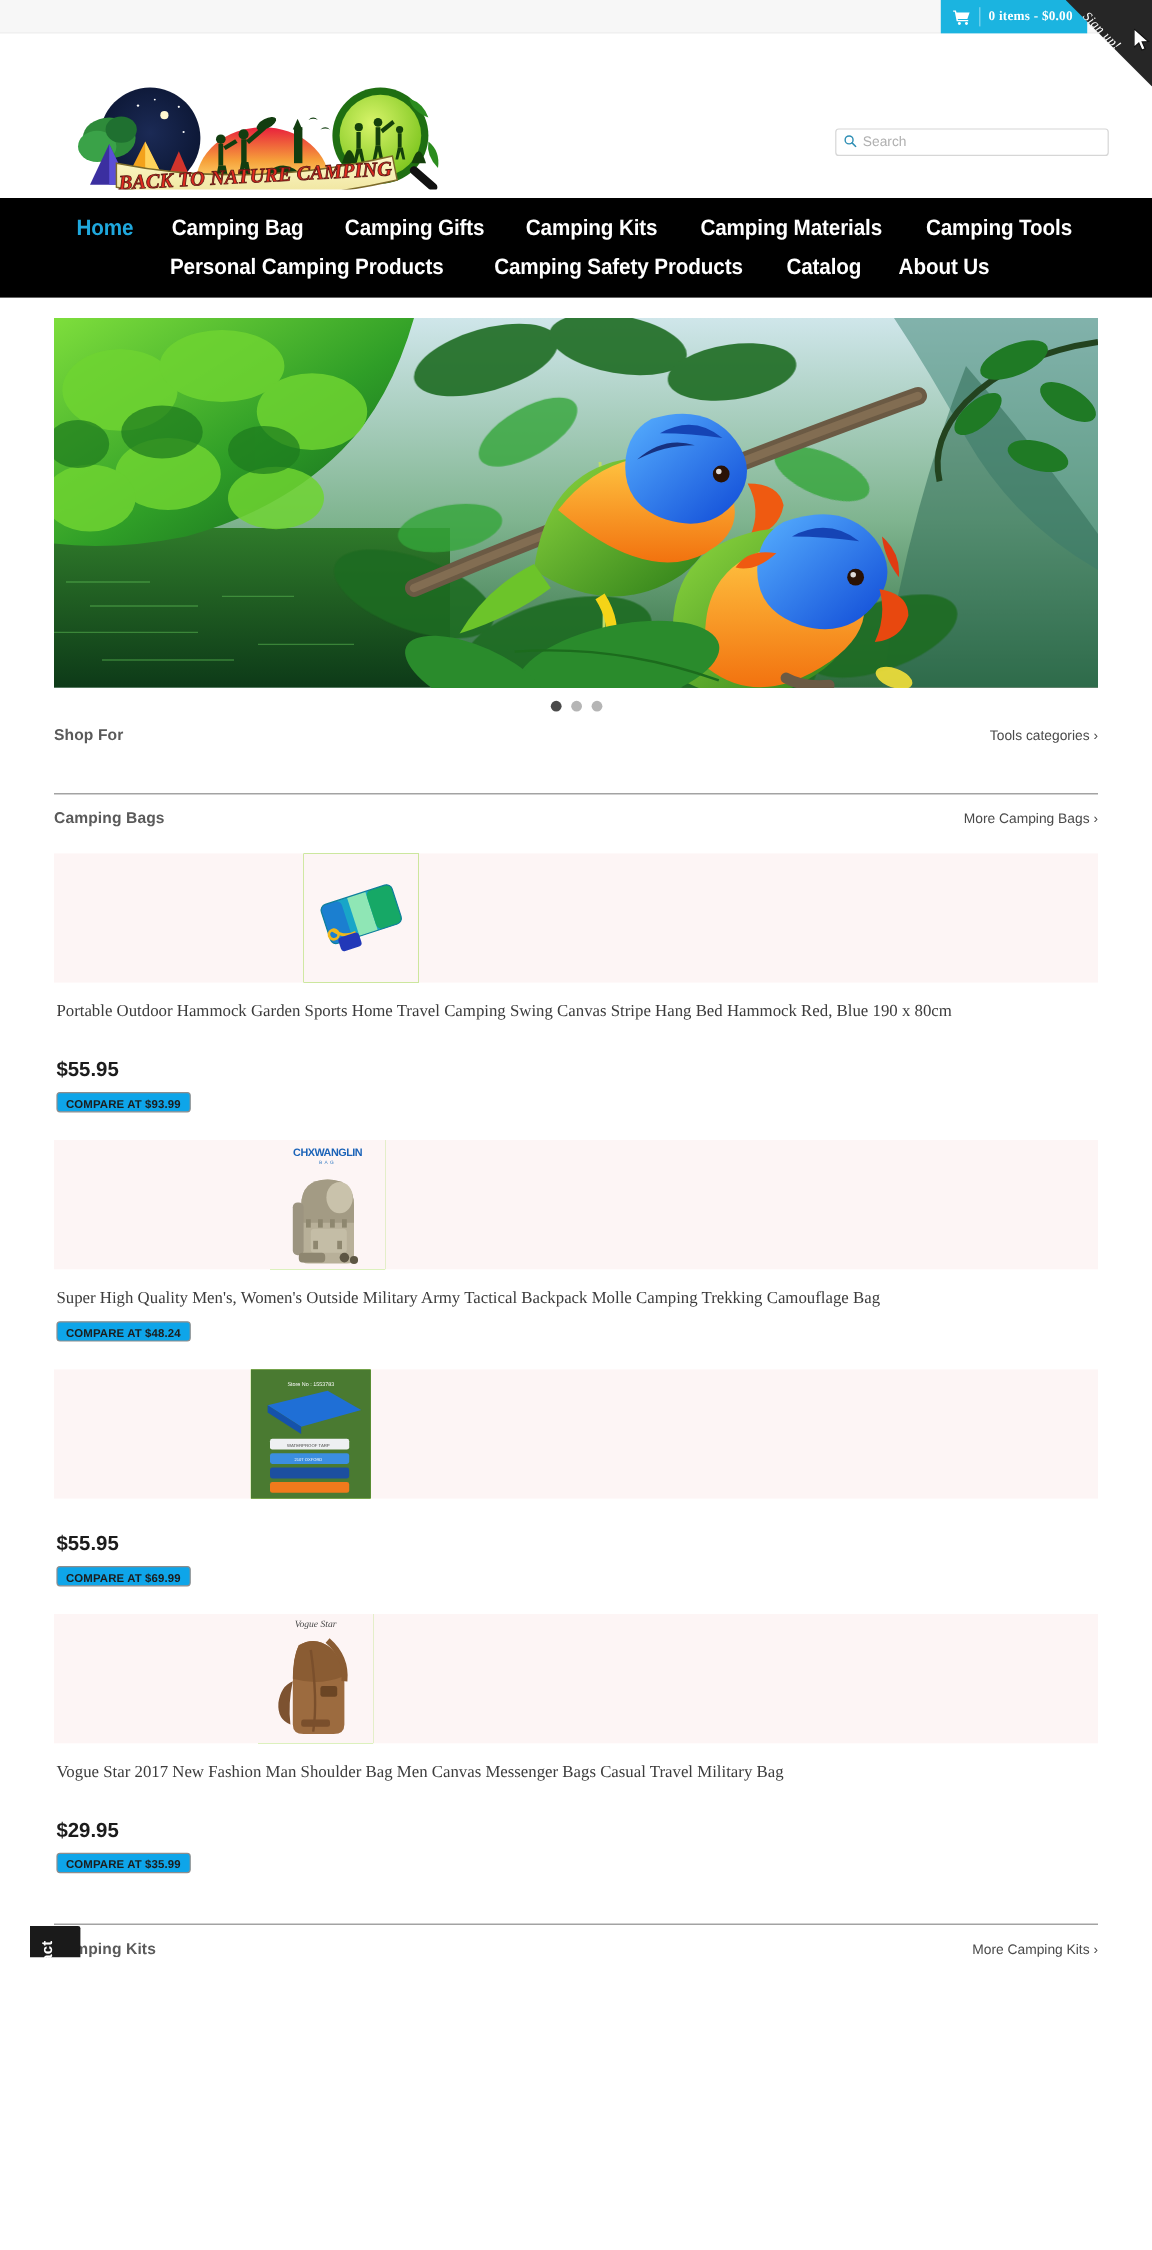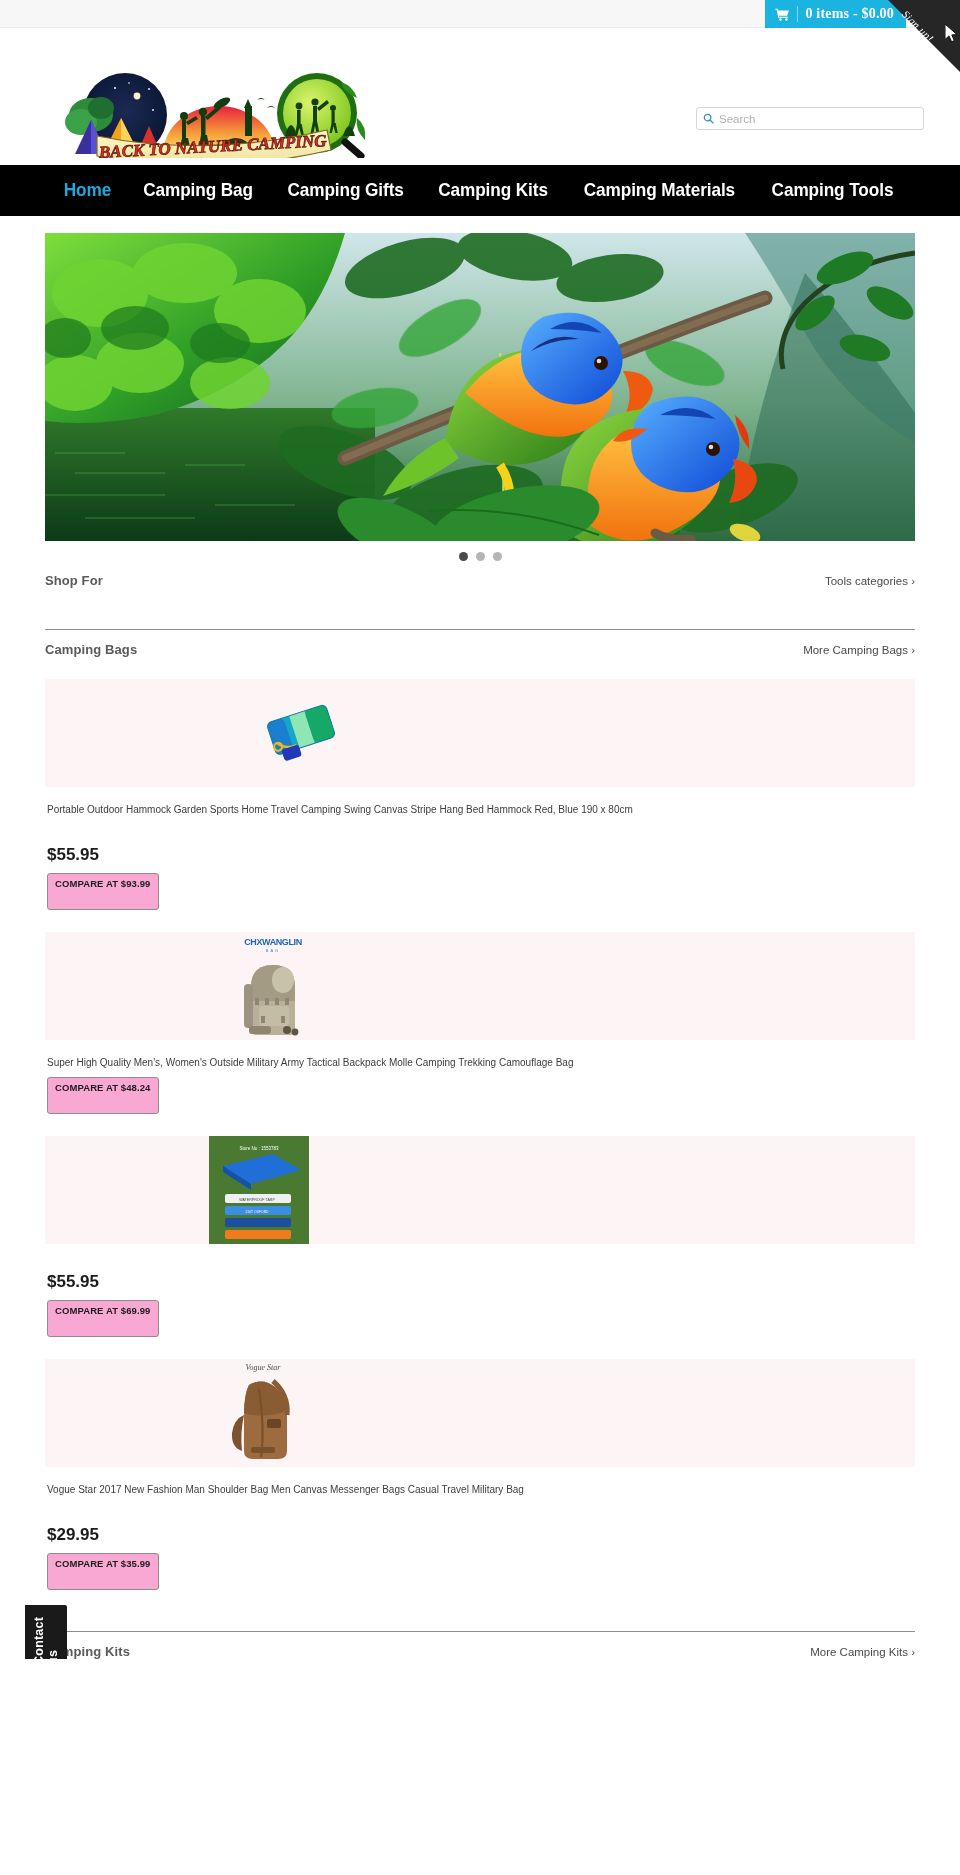--- a/index.html
+++ b/index.html
@@ -23,21 +23,21 @@
   .cart-btn {
     position: absolute;
     right: 54px; top: 0;
     height: 28px;
     background: #1bb4e0;
     color: #fff;
     display: flex;
     align-items: center;
     gap: 7px;
     padding: 0 12px 0 10px;
-    font-size: 14px;
+    font-size: 11px;
     font-weight: bold;
     letter-spacing: .2px;
     font-family: "Liberation Serif", serif;
     cursor: pointer;
   }
   .cart-btn .divider {
     width: 1px; height: 16px;
     background: rgba(255,255,255,.45);
   }
   .cart-ico { display:block; width:15px; height:13px; }
@@ -194,44 +194,45 @@
     overflow: hidden;
   }
   .pane { background: #fdf5f5; }
   .prod-photo {
     background: #84cc16;
     position: relative;
     overflow: hidden;
   }
   .prod-photo svg { display:block; }
   .prod-title {
-    font-size: 10px;
+    font-size: 14px;
     color: #3c3c3c;
     padding: 16px 0 0 2px;
     line-height: 1.35;
+    font-family: Liberation Serif, serif;
   }
   .prod-price {
     font-size: 17px;
     font-weight: bold;
     color: #1c1c1c;
     padding: 28px 0 0 2px;
     font-family: "Liberation Sans Narrow", "Liberation Sans", sans-serif;
   }
   .compare {
     display: inline-block;
     margin: 8px 0 0 2px;
     border: 1px solid #8d8d8d;
     border-radius: 3px;
-    padding: 4px 7px 20px;
+    padding: 4px 7px 0;
     font-size: 9.5px;
     font-weight: bold;
     color: #1c1c1c;
     letter-spacing: .1px;
     font-family: "Liberation Sans Narrow", "Liberation Sans", sans-serif;
-    background: #f9a8d4;
+    background: #0ea5e9;
     cursor: pointer;
   }
 
   
   .contact-tab {
     position: absolute;
     left: 25px;
     top: 1605px;
     background: #1a1a1a;
     color: #fff;
@@ -379,20 +380,26 @@
 </header>
 
 <nav class="nav">
   <div class="nav-row">
     <a href="#" class="active">Home</a>
     <a href="#">Camping Bag</a>
     <a href="#">Camping Gifts</a>
     <a href="#">Camping Kits</a>
     <a href="#">Camping Materials</a>
     <a href="#">Camping Tools</a>
+  </div>
+  <div class="nav-row">
+    <a href="#">Personal Camping Products</a>
+    <a href="#">Camping Safety Products</a>
+    <a href="#">Catalog</a>
+    <a href="#">About Us</a>
   </div>
 </nav>
 
 <div class="hero-wrap">
   <div class="hero">
     <svg viewBox="0 0 870 308" preserveAspectRatio="none">
       <defs>
         <linearGradient id="mist" x1="0" y1="0" x2="0" y2="1">
           <stop offset="0%" stop-color="#cfe6ea"></stop>
           <stop offset="55%" stop-color="#7fb48f"></stop>

